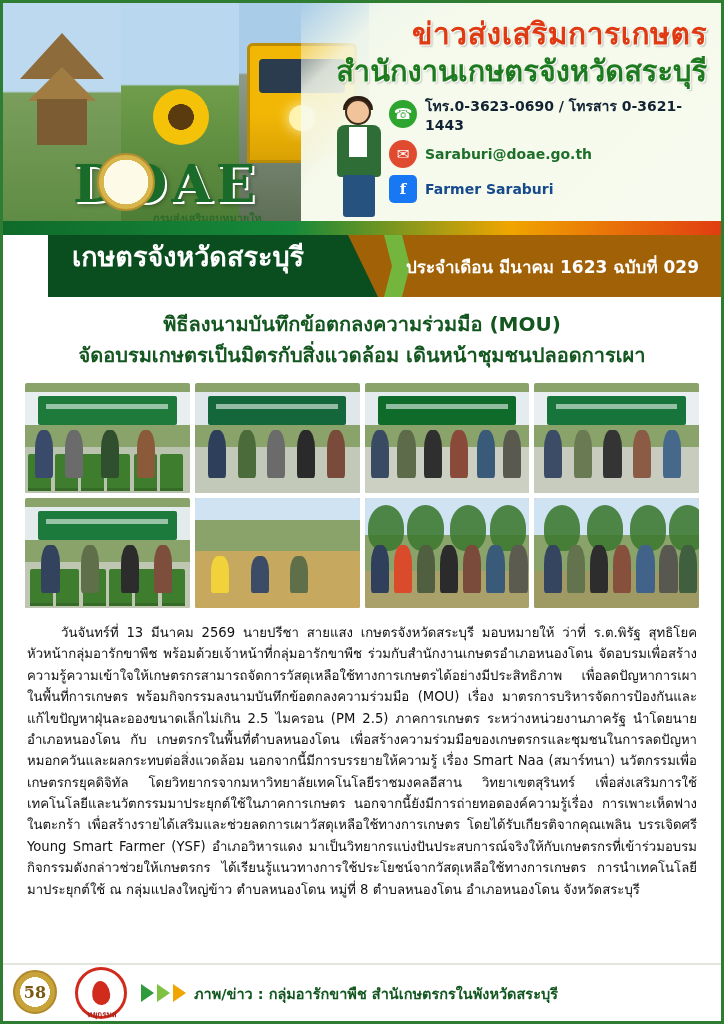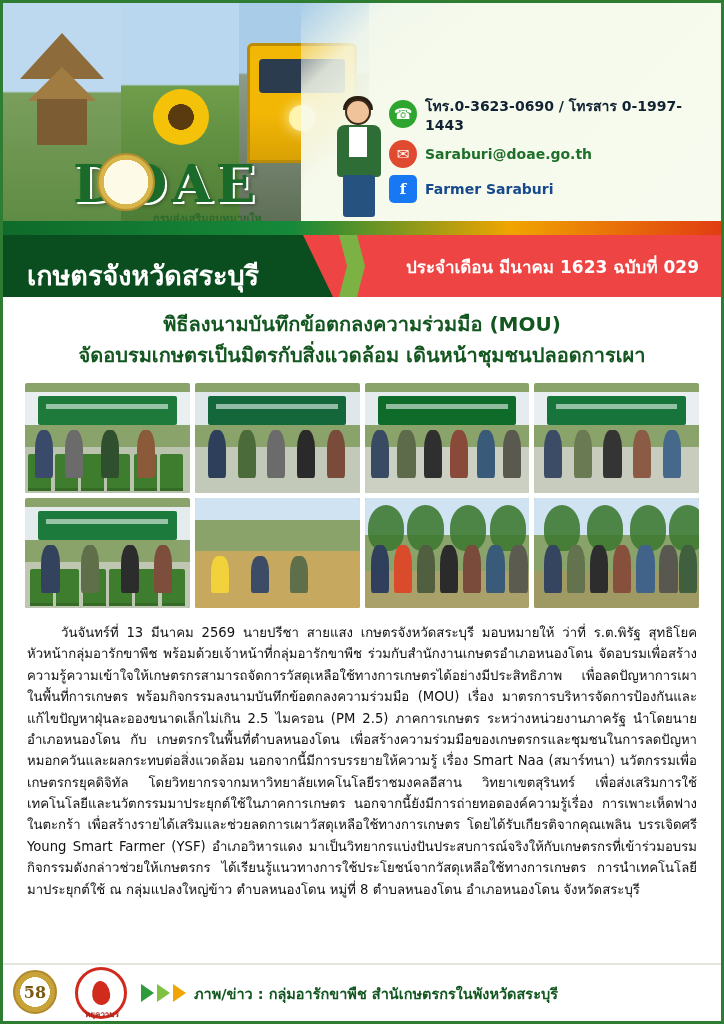--- a/index.html
+++ b/index.html
@@ -139,22 +139,22 @@
     position: absolute; left: 150px; top: 206px; font-size: 11px; color: #2b6b2b; font-weight: bold;
   }
   .hdr-stripe {
     position: absolute; left: 0; bottom: 0; width: 724px; height: 14px;
     background: linear-gradient(90deg,#0f6b2a 0%, #16893a 40%, #f0a500 70%, #e03a12 100%);
   }
 
   
   .greenbar {
     position: relative; height: 62px;
-    background: #ef4444;
-    display: flex; align-items: flex-end;
+    background: #a16207;
+    display: flex; align-items: flex-start; margin-left: 45px;
   }
   .greenbar:before {
     content: ""; position: absolute; left: 0; top: 0; width: 330px; height: 62px;
     background: #0a4d1e;
     clip-path: polygon(0 0, 300px 0, 330px 100%, 0 100%);
   }
   .gb-title {
     position: relative; z-index: 2; color: #fff; font-size: 27px; font-weight: bold;
     margin-left: 24px;
   }
@@ -270,33 +270,37 @@
       </div>
       <div class="sunflower"></div>
       <div class="train">
         <div class="train-win"></div>
           <div class="train-light"></div>
       </div>
       <div class="rice"></div>
     </div>
 
     <div class="hdr-right">
+      <div class="title-block">
+        <div class="title-line1">ข่าวส่งเสริมการเกษตร</div>
+        <div class="title-line2">สำนักงานเกษตรจังหวัดสระบุรี</div>
+      </div>
 
       <div class="person">
         <div class="p-hair"></div>
           <div class="p-head"></div>
         <div class="p-body"></div>
           <div class="p-shirt"></div>
           <div class="p-legs"></div>
       </div>
 
       <div class="contact-box">
         <div class="crow">
           <div class="cicon phone">☎</div>
-          <div class="ctext">โทร.0-3623-0690  /  โทรสาร 0-1997-1443</div>
+          <div class="ctext">โทร.0-3623-0690  /  โทรสาร 0-3621-1443</div>
         </div>
         <div class="crow">
           <div class="cicon mail">✉</div>
           <div class="ctext mail">Saraburi@doae.go.th</div>
         </div>
         <div class="crow">
           <div class="cicon fb">f</div>
           <div class="ctext fb">Farmer Saraburi</div>
         </div>
       </div>
@@ -451,21 +455,21 @@
   <div class="body-text">วันจันทร์ที่ 13 มีนาคม 2569 นายปรีชา สายแสง เกษตรจังหวัดสระบุรี มอบหมายให้ ว่าที่ ร.ต.พิรัฐ สุทธิโยค หัวหน้ากลุ่มอารักขาพืช พร้อมด้วยเจ้าหน้าที่กลุ่มอารักขาพืช ร่วมกับสำนักงานเกษตรอำเภอหนองโดน จัดอบรมเพื่อสร้างความรู้ความเข้าใจให้เกษตรกรสามารถจัดการวัสดุเหลือใช้ทางการเกษตรได้อย่างมีประสิทธิภาพ เพื่อลดปัญหาการเผาในพื้นที่การเกษตร พร้อมกิจกรรมลงนามบันทึกข้อตกลงความร่วมมือ (MOU) เรื่อง มาตรการบริหารจัดการป้องกันและแก้ไขปัญหาฝุ่นละอองขนาดเล็กไม่เกิน 2.5 ไมครอน (PM 2.5) ภาคการเกษตร ระหว่างหน่วยงานภาครัฐ นำโดยนายอำเภอหนองโดน กับ เกษตรกรในพื้นที่ตำบลหนองโดน เพื่อสร้างความร่วมมือของเกษตรกรและชุมชนในการลดปัญหาหมอกควันและผลกระทบต่อสิ่งแวดล้อม นอกจากนี้มีการบรรยายให้ความรู้ เรื่อง Smart Naa (สมาร์ทนา) นวัตกรรมเพื่อเกษตรกรยุคดิจิทัล โดยวิทยากรจากมหาวิทยาลัยเทคโนโลยีราชมงคลอีสาน วิทยาเขตสุรินทร์ เพื่อส่งเสริมการใช้เทคโนโลยีและนวัตกรรมมาประยุกต์ใช้ในภาคการเกษตร นอกจากนี้ยังมีการถ่ายทอดองค์ความรู้เรื่อง การเพาะเห็ดฟางในตะกร้า เพื่อสร้างรายได้เสริมและช่วยลดการเผาวัสดุเหลือใช้ทางการเกษตร โดยได้รับเกียรติจากคุณเพลิน บรรเจิดศรี Young Smart Farmer (YSF) อำเภอวิหารแดง มาเป็นวิทยากรแบ่งปันประสบการณ์จริงให้กับเกษตรกรที่เข้าร่วมอบรม กิจกรรมดังกล่าวช่วยให้เกษตรกร ได้เรียนรู้แนวทางการใช้ประโยชน์จากวัสดุเหลือใช้ทางการเกษตร การนำเทคโนโลยีมาประยุกต์ใช้ ณ กลุ่มแปลงใหญ่ข้าว ตำบลหนองโดน หมู่ที่ 8 ตำบลหนองโดน อำเภอหนองโดน จังหวัดสระบุรี</div>
 
   <div class="footer">
     <div class="foot-emblem">
       <div class="em58">58</div>
     </div>
     <div class="foot-burn">
       <div class="burn-circle">
           <div class="burn-flame"></div>
         </div>
-      <div class="burn-label">หยุความร</div>
+      <div class="burn-label">หยุกรมส</div>
     </div>
     <div class="foot-arrows">
       <div class="arr"></div>
       <div class="arr a2"></div>
       <div class="arr a3"></div>
     </div>
     <div class="foot-text">ภาพ/ข่าว : กลุ่มอารักขาพืช สำนัเกษตรกรในพังหวัดสระบุรี</div>
   </div>
 
 </div>

